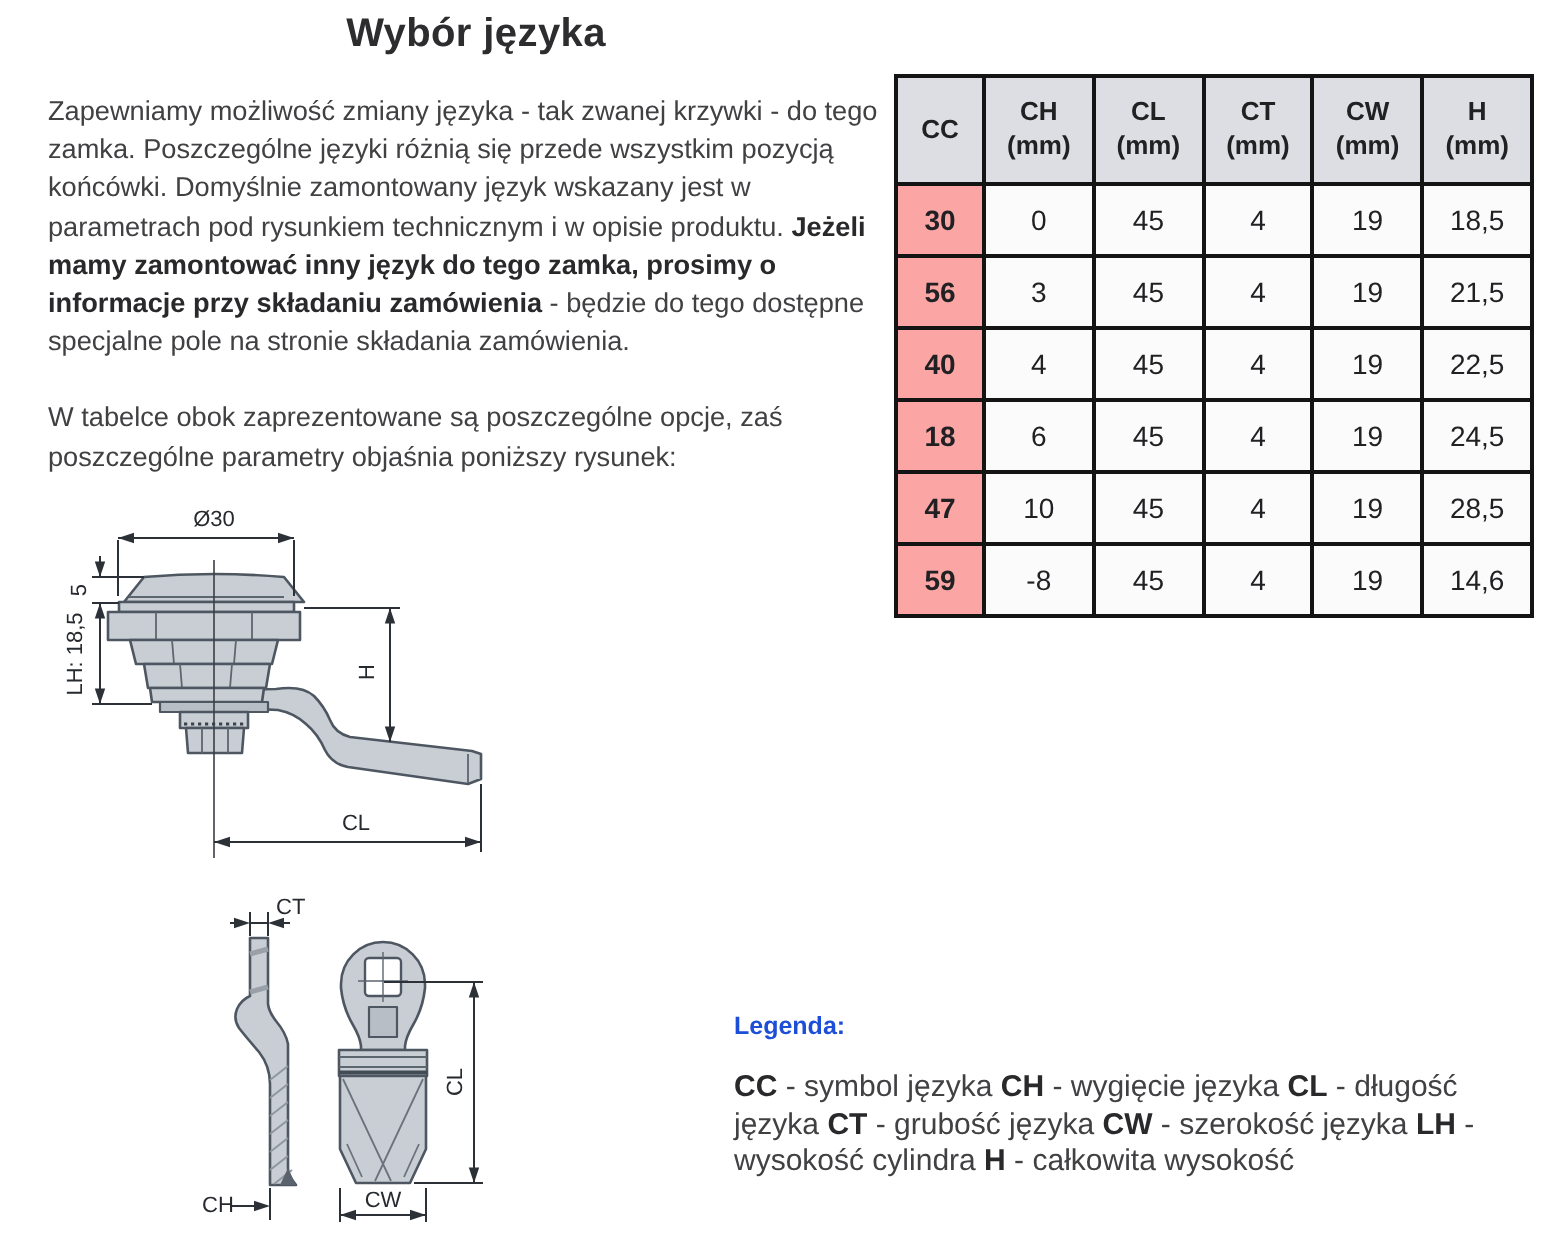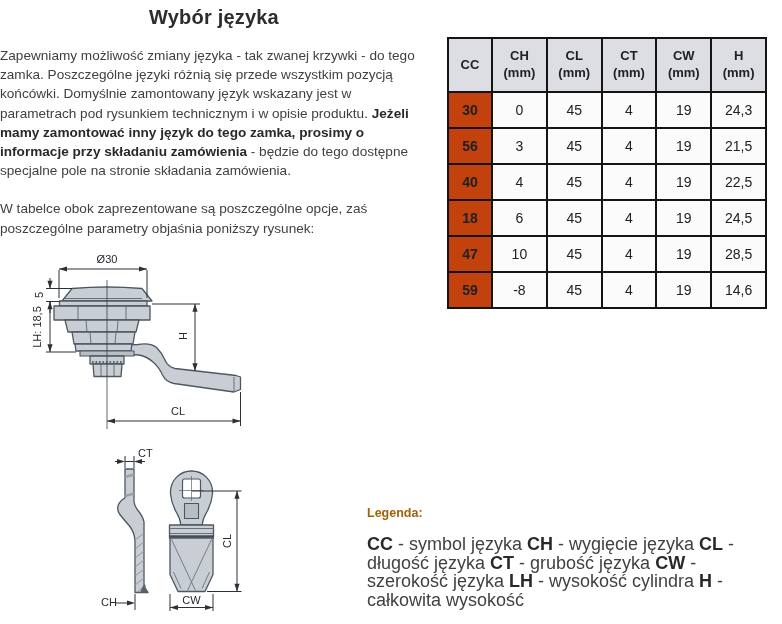--- a/index.html
+++ b/index.html
@@ -1,18 +1,18 @@
 <!DOCTYPE html>
 <html><head>
 <meta charset="utf-8">
 <style>
   html,body{margin:0;padding:0}
   body{width:782px;height:624px;position:relative;overflow:hidden;background:#ffffff;
        font-family:"Liberation Sans",sans-serif;}
-  .left-col{position:absolute;left:0;top:6px;width:428px}
+  .left-col{position:absolute;left:24px;top:6px;width:428px}
   h1.title{font-size:20px;font-weight:bold;color:#2d2d2f;text-align:center;
            margin:0 0 17px 0;letter-spacing:.2px}
   p.bodytext{font-size:13.6px;line-height:19.2px;color:#414144;margin:4px 0 19px 0}
   .b{font-weight:bold;color:#29292c}
 
   svg.drawing1{position:absolute;left:10px;top:243px}
   svg.drawing2{position:absolute;left:85px;top:443px}
   .part{fill:#c9ced4;stroke:#4e5761;stroke-width:1.3;stroke-linejoin:round}
   .part2{fill:#b8bec5;stroke:#4e5761;stroke-width:1.1;stroke-linejoin:round}
   .facet{stroke:#5c666f;stroke-width:.9;fill:none}
@@ -21,26 +21,26 @@
   .dimtxt{font-size:11px;fill:#26292e}
   .hatch{stroke:#8f979f;stroke-width:1;fill:none}
   .band{stroke:#99a0a8;stroke-width:2.6;fill:none}
 
   table.spec{position:absolute;left:447px;top:37px;width:320px;
              border-collapse:collapse;table-layout:fixed}
   table.spec th,table.spec td{border:2px solid #141414;text-align:center;
              vertical-align:middle;padding:0;color:#212124}
   table.spec thead th{height:52px;background:#dcdee3;font-size:13px;line-height:1.3;font-weight:bold}
   table.spec tbody tr{height:36px}
-  table.spec tbody th{background:#c2410c;font-size:14px;font-weight:bold}
+  table.spec tbody th{background:#fca5a5;font-size:14px;font-weight:bold}
   table.spec tbody td{background:#fbfbfc;font-size:14px;font-weight:normal}
 
   .legend{position:absolute;left:367px;top:506px;width:374px}
-  .legend h2{font-size:12.5px;font-weight:bold;color:#a16207;margin:0 0 15px 0}
-  .legend p{font-size:18px;line-height:18.6px;color:#414144;margin:0}
+  .legend h2{font-size:12.5px;font-weight:bold;color:#1d4ed8;margin:0 0 15px 0}
+  .legend p{font-size:15px;line-height:18.6px;color:#414144;margin:0}
 </style>
 </head>
 <body>
 
 <div class="left-col">
   <h1 class="title">Wybór języka</h1>
   <p class="bodytext"><span>Zapewniamy możliwość zmiany języka - tak zwanej krzywki - do tego zamka. Poszczególne języki różnią się przede wszystkim pozycją końcówki. Domyślnie zamontowany język wskazany jest w parametrach pod rysunkiem technicznym i w opisie produktu. </span><span class="b">Jeżeli mamy zamontować inny język do tego zamka, prosimy o informacje przy składaniu zamówienia</span><span> - będzie do tego dostępne specjalne pole na stronie składania zamówienia.</span></p>
   <p class="bodytext"><span>W tabelce obok zaprezentowane są poszczególne opcje, zaś poszczególne parametry objaśnia poniższy rysunek:</span></p>
 </div>
 
@@ -197,21 +197,21 @@
         </th>
       </tr>
     </thead>
     <tbody>
       <tr>
         <th>30</th>
         <td>0</td>
         <td>45</td>
         <td>4</td>
         <td>19</td>
-        <td>24,3</td>
+        <td>18,5</td>
       </tr>
       <tr>
         <th>56</th>
         <td>3</td>
         <td>45</td>
         <td>4</td>
         <td>19</td>
         <td>21,5</td>
       </tr>
       <tr>

